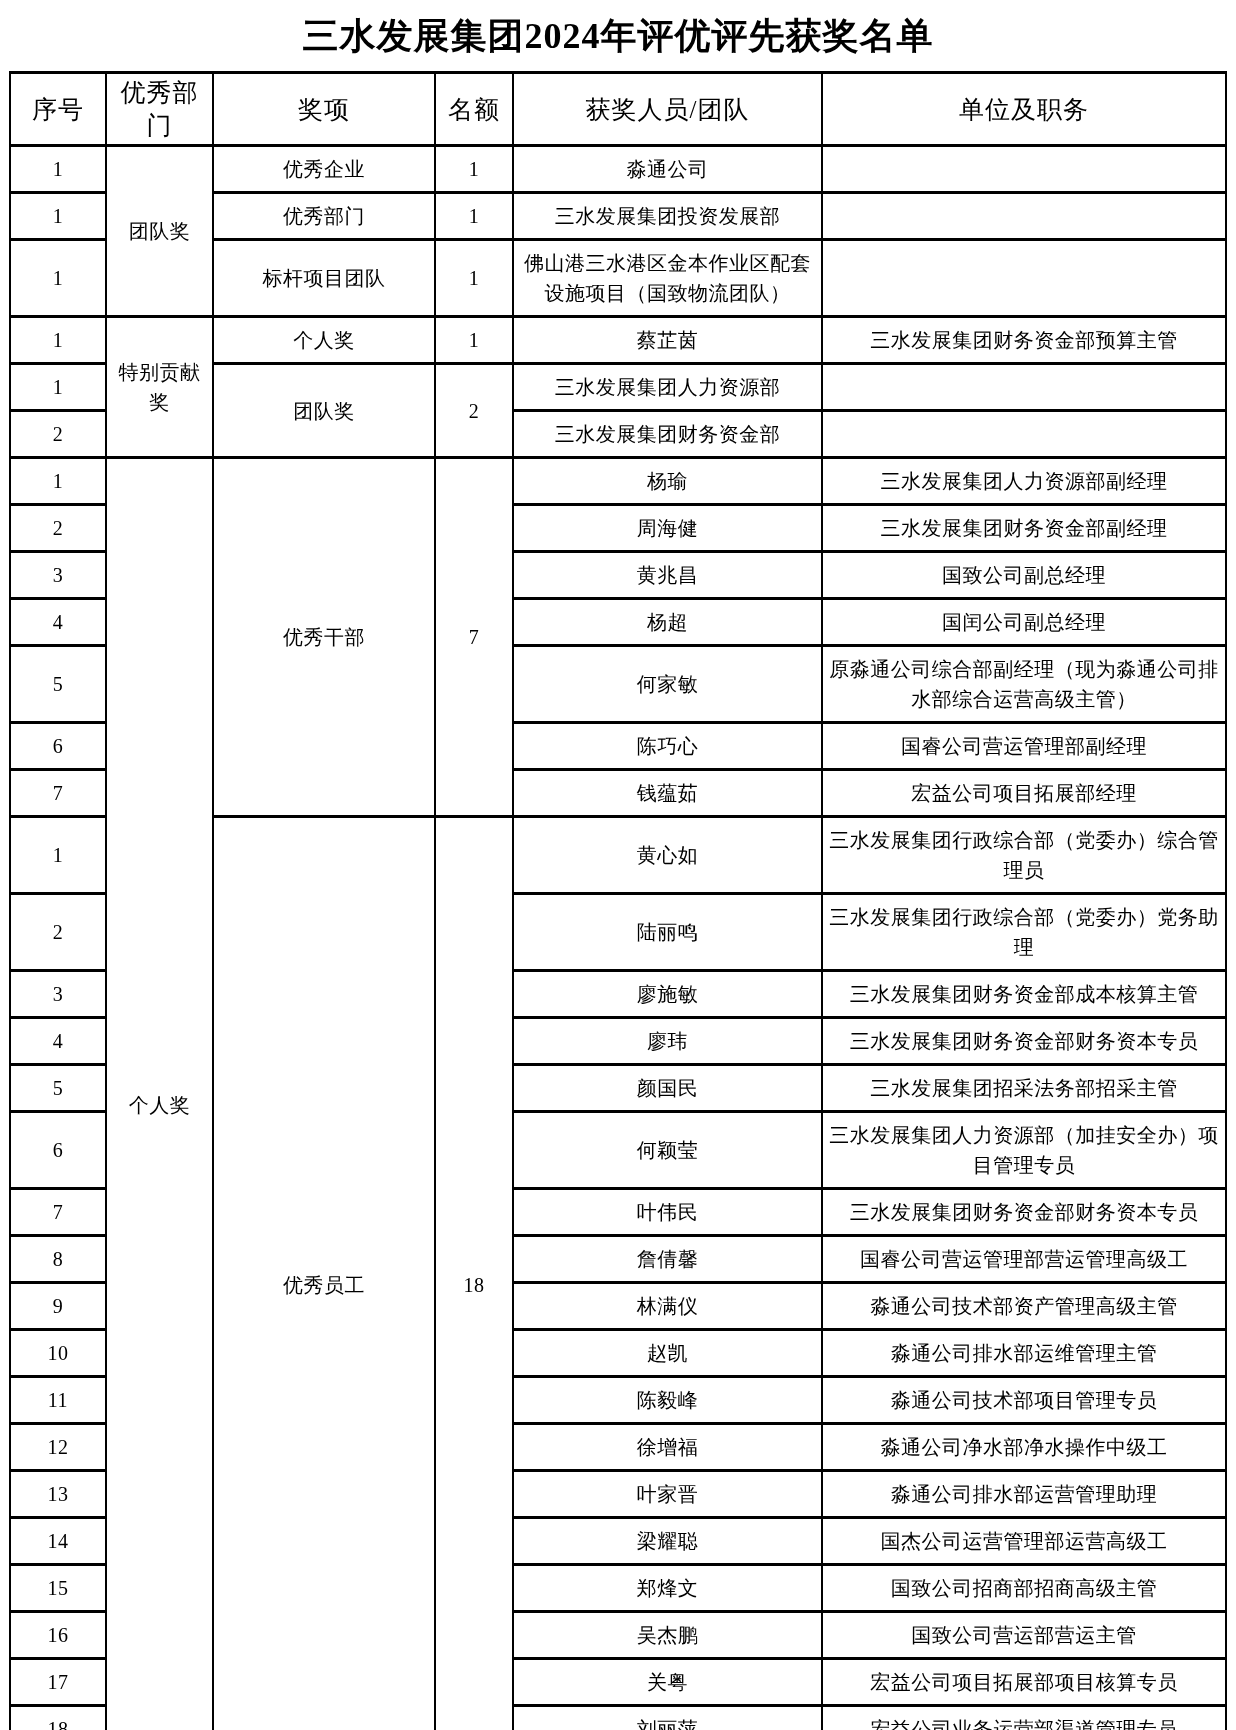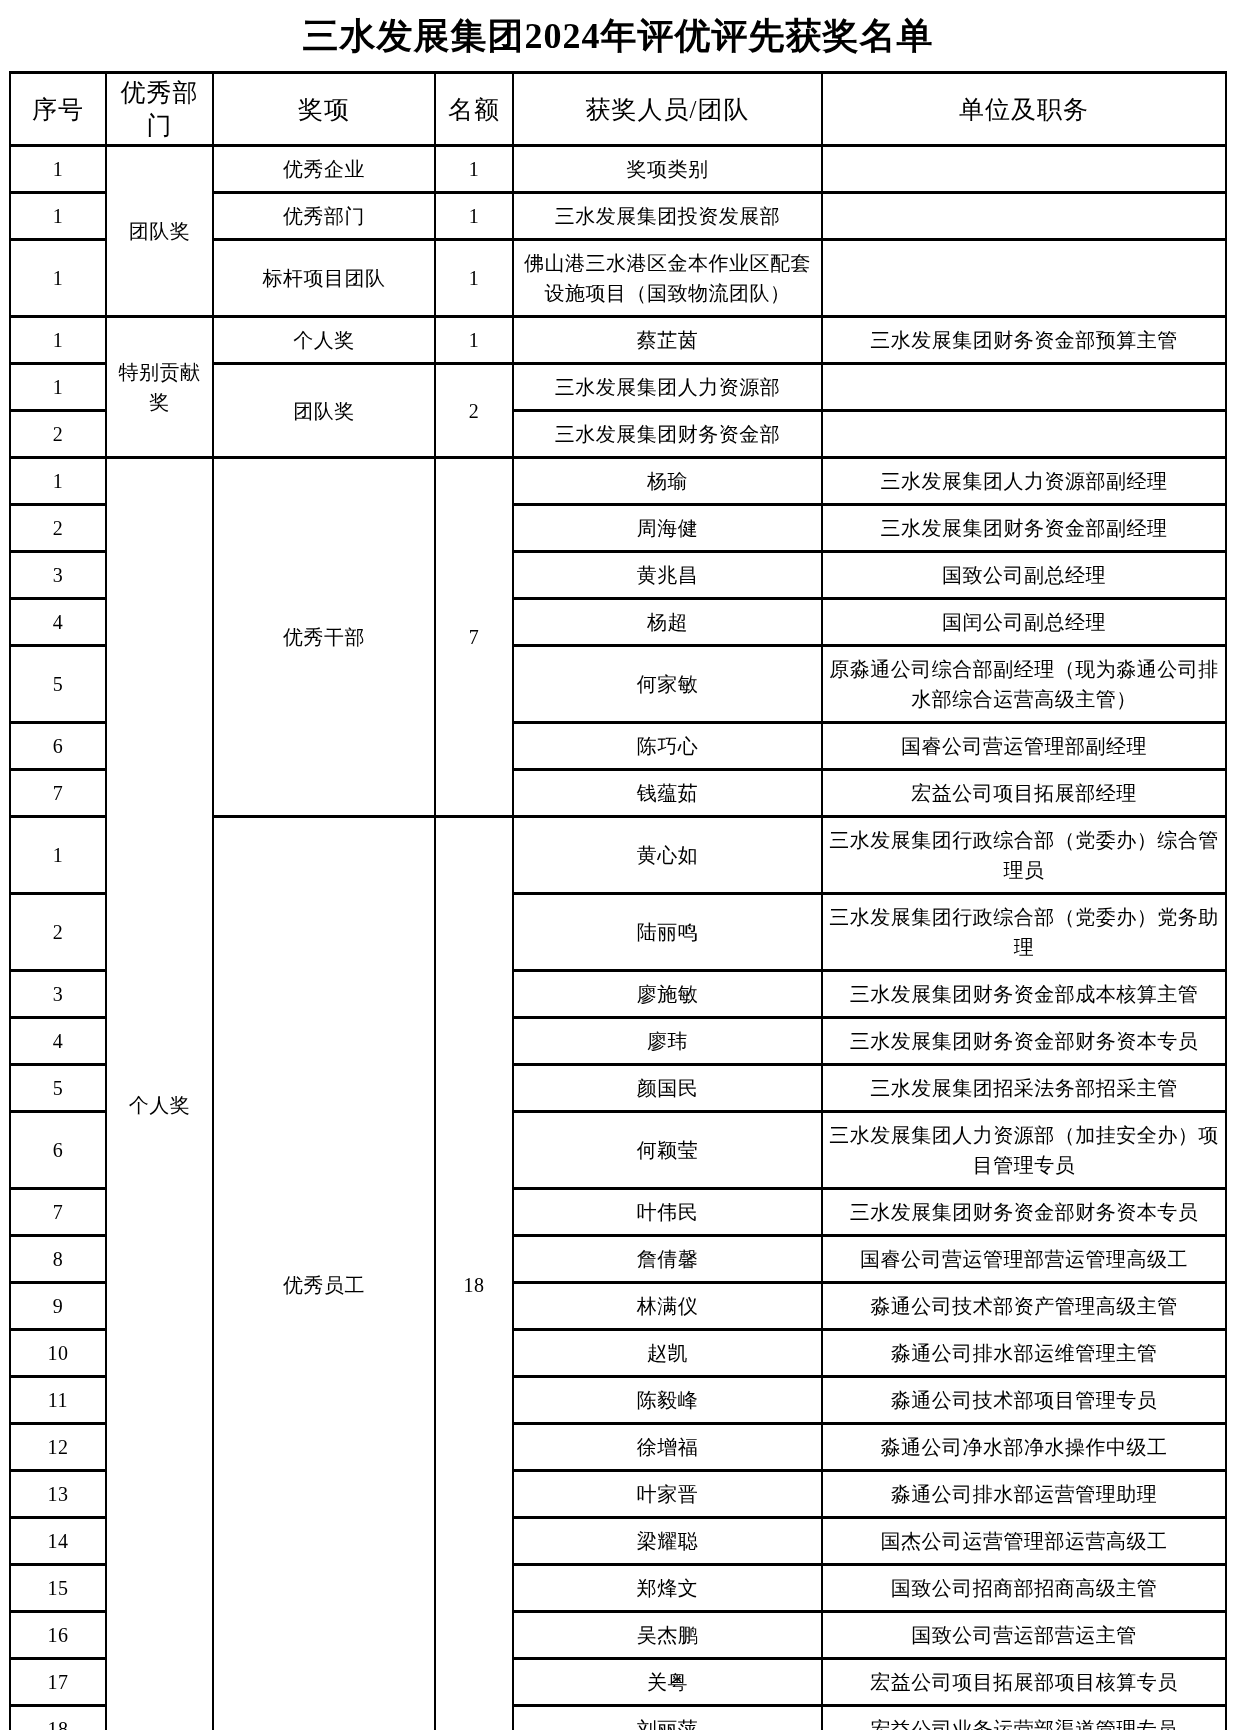--- a/index.html
+++ b/index.html
@@ -98,21 +98,21 @@
           <th>获奖人员/团队</th>
           <th>单位及职务</th>
         </tr>
     </thead>
     <tbody>
         <tr>
           <td class="index">1</td>
           <td rowspan="3" class="category">团队奖</td>
           <td class="award">优秀企业</td>
           <td class="quota">1</td>
-          <td class="winner">奖项类别</td>
+          <td class="winner">淼通公司</td>
           <td class="unit"></td>
         </tr>
         <tr>
           <td class="index">1</td>
           <td class="award">优秀部门</td>
           <td class="quota">1</td>
           <td class="winner">三水发展集团投资发展部</td>
           <td class="unit"></td>
         </tr>
         <tr>

